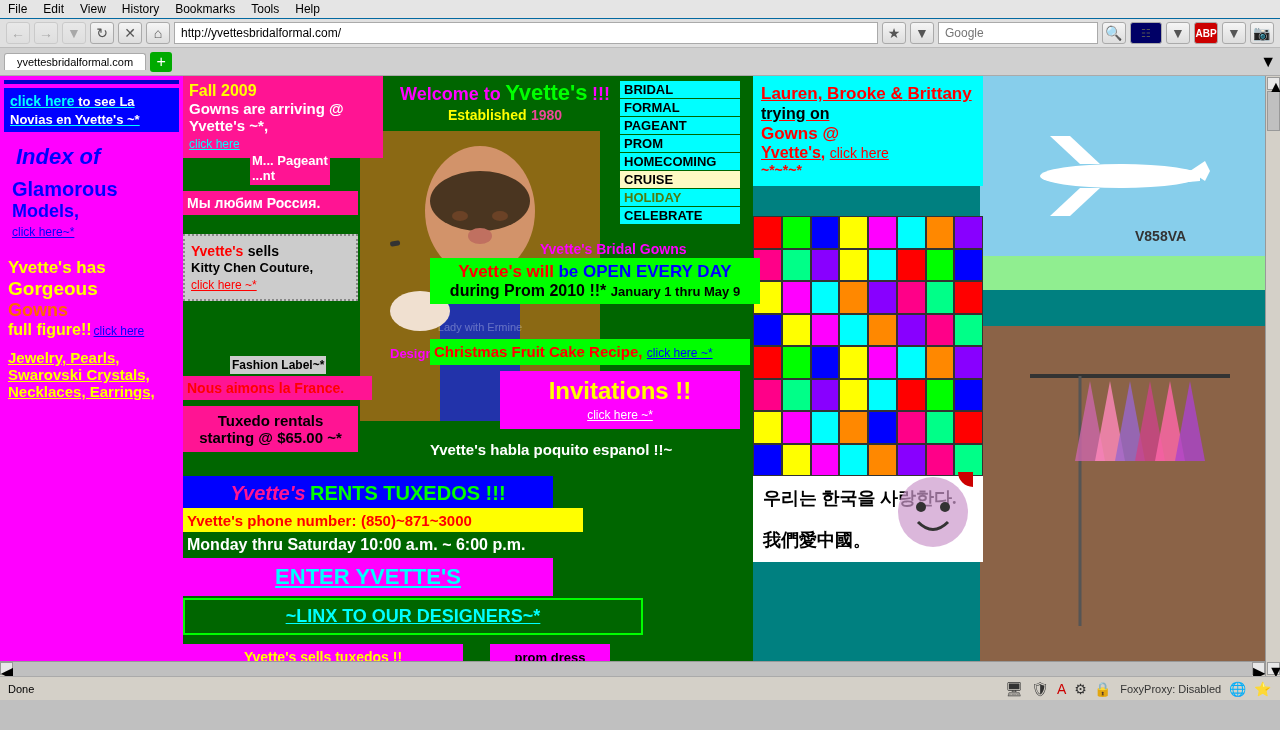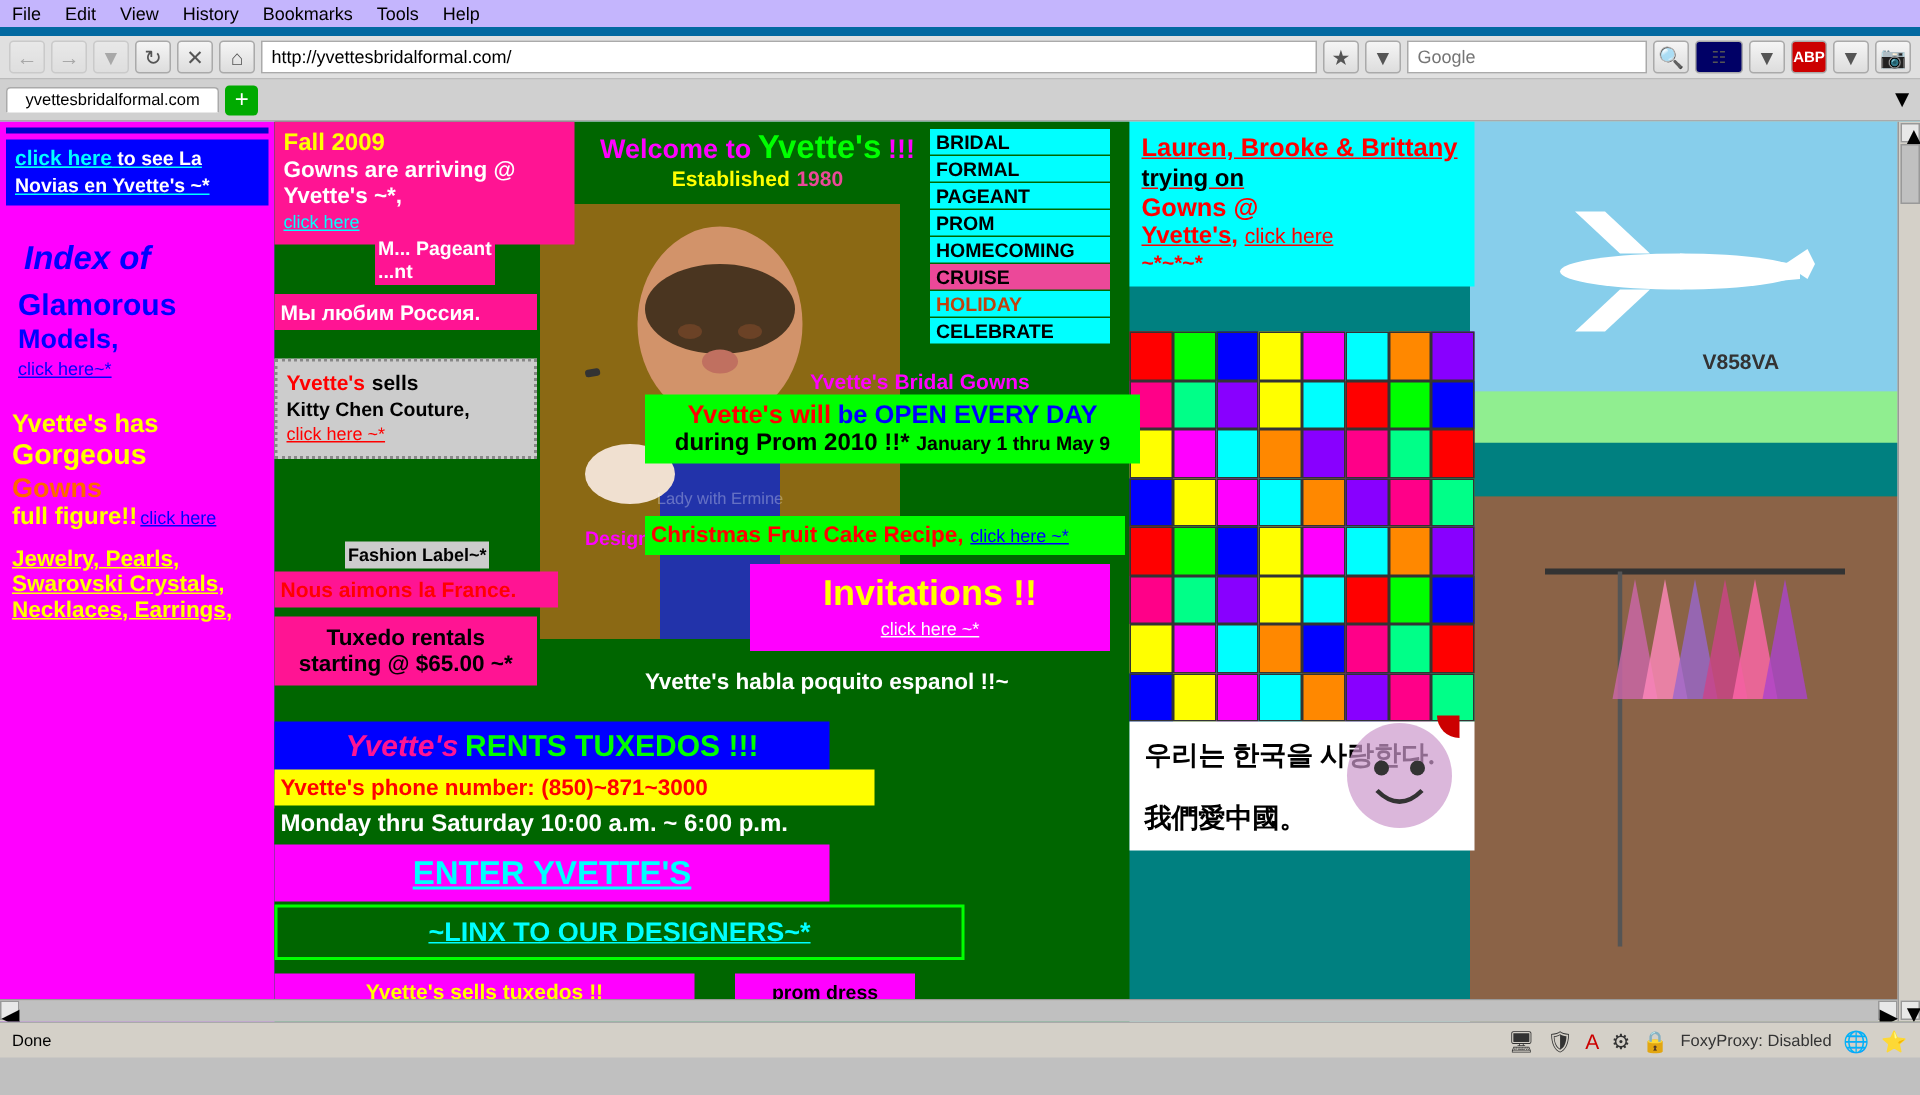--- a/index.html
+++ b/index.html
@@ -1,35 +1,35 @@
 <!DOCTYPE html>
 <html><head>
   <meta charset="utf-8">
   <style>
     * { margin: 0; padding: 0; box-sizing: border-box; }
     body { font-family: Arial, sans-serif; background: #c0c0c0; width: 1280px; height: 730px; overflow: hidden; }
-    .menu-bar { display: flex; gap: 16px; padding: 2px 8px; font-size: 12px; background: #c4b5fd; border-bottom: 6px solid #0369a1; }
+    .menu-bar { display: flex; gap: 16px; padding: 2px 8px; font-size: 12px; background: #e5e5e5; border-bottom: 1px solid #0369a1; }
     .menu-bar span { cursor: pointer; }
     .toolbar { display: flex; align-items: center; padding: 3px 6px; gap: 4px; background: #e0e0e0; border-bottom: 1px solid #bbb; }
     .nav-btn { width: 24px; height: 22px; background: linear-gradient(to bottom, #f5f5f5, #ddd); border: 1px solid #aaa; border-radius: 3px; cursor: pointer; font-size: 14px; display: flex; align-items: center; justify-content: center; color: #555; }
     .nav-btn.disabled { opacity: 0.4; cursor: default; }
     .address-bar { flex: 1; height: 22px; border: 1px solid #aaa; padding: 2px 6px; font-size: 12px; background: white; }
     .search-bar { width: 160px; height: 22px; border: 1px solid #aaa; padding: 2px 6px; font-size: 12px; }
 
     
     .tabs-bar { display: flex; align-items: center; background: #d0d0d0; border-bottom: 1px solid #aaa; padding: 2px 4px; height: 28px; }
     .tab { background: #f0f0f0; border: 1px solid #aaa; border-bottom: none; padding: 2px 12px; font-size: 11px; cursor: pointer; border-radius: 3px 3px 0 0; }
 
     
     .main-content { width: 1280px; height: 600px; background: white; position: relative; overflow: hidden; }
 
     
     .left-sidebar { position: absolute; left: 0; top: 0; width: 183px; height: 600px; background: #ff00ff; padding: 4px; }
 
-    .sidebar-link-box { background: #0000ff; padding: 4px 6px; margin-bottom: 10px; cursor: pointer; }
+    .sidebar-link-box { background: #0000ff; padding: 4px 6px; margin-bottom: 0; cursor: pointer; }
     .sidebar-link-box a { color: #00ffff; font-size: 14px; font-weight: bold; text-decoration: underline; }
 
     .index-box { background: #ff00ff; padding: 4px; margin-bottom: 4px; }
     .index-box .title { color: #0000ff; font-size: 22px; font-weight: bold; font-style: italic; }
     .mosaic-cell { border: 1px solid #333; }
 
     
     .status-bar { height: 24px; background: #d4d0c8; border-top: 1px solid #aaa; display: flex; align-items: center; padding: 0 8px; font-size: 11px; justify-content: space-between; }
     .status-right { display: flex; gap: 8px; align-items: center; color: #333; font-size: 11px; }
   </style>
@@ -133,22 +133,22 @@
   </div>
 
   <div style="position:absolute;left:250px;top:75px;color:#ffffff;font-size:13px;font-weight:bold;background:#ff1493;padding:2px;z-index:10;">M... Pageant<br>...nt</div>
 
   <div style="position:absolute;left:620px;top:5px;width:120px;z-index:15;">
     <div style="color:#000;font-size:13px;font-weight:bold;background:#00ffff;padding:1px 4px;margin-bottom:1px;cursor:pointer;">BRIDAL</div>
     <div style="color:#000;font-size:13px;font-weight:bold;background:#00ffff;padding:1px 4px;margin-bottom:1px;cursor:pointer;">FORMAL</div>
     <div style="color:#000;font-size:13px;font-weight:bold;background:#00ffff;padding:1px 4px;margin-bottom:1px;cursor:pointer;">PAGEANT</div>
     <div style="color:#000;font-size:13px;font-weight:bold;background:#00ffff;padding:1px 4px;margin-bottom:1px;cursor:pointer;">PROM</div>
     <div style="color:#000;font-size:13px;font-weight:bold;background:#00ffff;padding:1px 4px;margin-bottom:1px;cursor:pointer;">HOMECOMING</div>
-    <div style="color:#000;font-size:13px;font-weight:bold;background:#ec4899;padding:1px 4px;margin-bottom:1px;cursor:pointer;">CRUISE</div>
-    <div style="color:#c2410c;font-size:13px;font-weight:bold;background:#00ffff;padding:1px 4px;margin-bottom:1px;cursor:pointer;">HOLIDAY</div>
+    <div style="color:#000;font-size:13px;font-weight:bold;background:#fef9c3;padding:1px 4px;margin-bottom:1px;cursor:pointer;">CRUISE</div>
+    <div style="color:#4d7c0f;font-size:13px;font-weight:bold;background:#00ffff;padding:1px 4px;margin-bottom:1px;cursor:pointer;">HOLIDAY</div>
     <div style="color:#000;font-size:13px;font-weight:bold;background:#00ffff;padding:1px 4px;margin-bottom:1px;cursor:pointer;">CELEBRATE</div>
   </div>
 
   <div style="position:absolute;left:360px;top:55px;width:240px;height:290px;background:#c8a000;z-index:5;display:flex;align-items:center;justify-content:center;overflow:hidden;">
     <svg width="240" height="290">
 
       <rect width="240" height="290" fill="#8B6914"></rect>
       <ellipse cx="120" cy="80" rx="55" ry="65" fill="#D2936A"></ellipse>
       <ellipse cx="120" cy="70" rx="50" ry="30" fill="#4a3520"></ellipse>
       <rect x="30" y="110" width="10" height="5" rx="2" fill="#333" transform="rotate(-10 35 112)"></rect>

